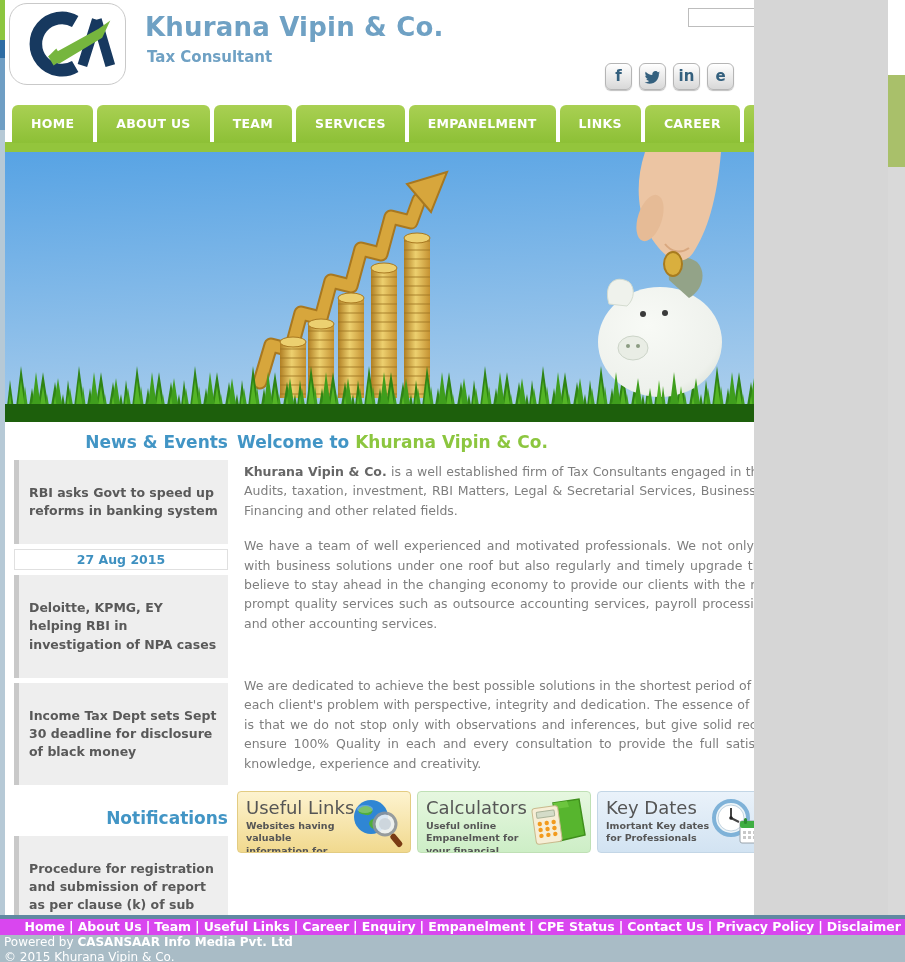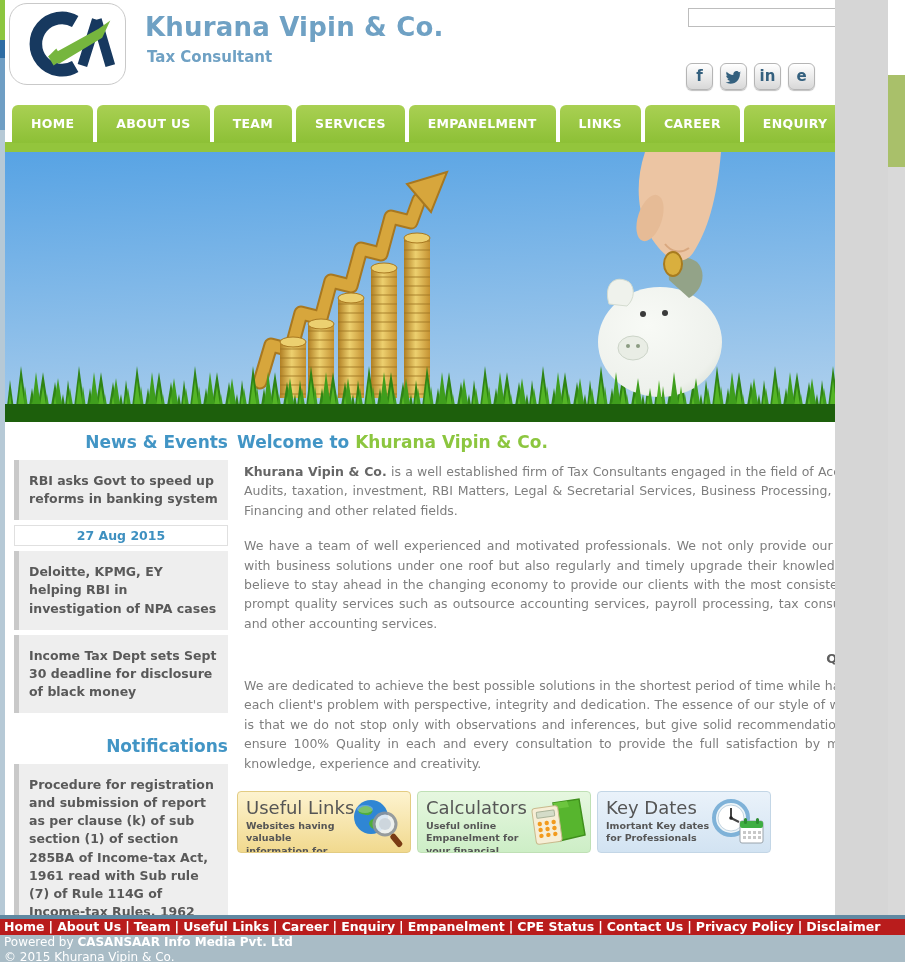--- a/index.html
+++ b/index.html
@@ -9,21 +9,21 @@
 
   
   .edge-left { position:absolute; left:0; top:0; width:5px; height:915px; background:#b6c9d6; z-index:5; }
   .edge-left .seg1 { position:absolute; top:0; left:0; width:5px; height:40px; background:#8cc63f; }
   .edge-left .seg2 { position:absolute; top:40px; left:0; width:5px; height:18px; background:#2e6da4; }
   .edge-left .seg3 { position:absolute; top:58px; left:0; width:5px; height:72px; background:#6f9ec4; }
   .edge-right { position:absolute; right:0; top:0; width:17px; height:915px; background:#d9d9d9; z-index:5; }
   .edge-right .segA { position:absolute; top:0; right:0; width:17px; height:75px; background:#ffffff; }
   .edge-right .segB { position:absolute; top:75px; right:0; width:17px; height:92px; background:#a9c06a; }
 
-  .site { position:absolute; left:5px; top:0; width:830px; height:915px; background:#ffffff; overflow:hidden; }
+  .site { position:absolute; left:5px; top:0; width:749px; height:915px; background:#ffffff; overflow:hidden; }
 
   
   .header { position:relative; height:102px; background:#fff; }
   .logo-box { position:absolute; left:4px; top:3px; width:117px; height:82px; background:#fff;
               border:1px solid #c9c9c9; border-radius:18px; display:flex; align-items:center; justify-content:center; }
   .site-name { position:absolute; left:140px; top:12px; font-size:26px; font-weight:bold; color:#6fa1c4; letter-spacing:0.2px; }
   .tagline  { position:absolute; left:142px; top:48px; font-size:15px; font-weight:bold; color:#6fa1c4; }
   .search-wrap { position:absolute; left:683px; top:8px; display:flex; }
   .search-input { width:153px; height:19px; border:1px solid #bdbdbd; background:#fff; padding:0 4px; font-size:12px; color:#444; outline:none; }
   .search-btn { height:21px; margin-left:2px; padding:0 8px; background:#e2e2e2; border:1px solid #d0d0d0; color:#6e6e6e; font-size:12.5px; cursor:pointer; }
@@ -46,21 +46,21 @@
   .hero { position:relative; width:883px; height:270px; overflow:hidden; }
   .hero svg { display:block; }
 
   
   .content { position:relative; }
   .sidebar { position:absolute; left:9px; top:6px; width:214px; }
   .side-title { font-size:17px; font-weight:bold; color:#4295c5; margin:4px 0 8px 0;text-align:right; }
   .date-row { background:#fff; border:1px solid #e0e0e0; font-size:12.5px; font-weight:bold; color:#3e90c0;
               padding:2px 5px; margin:5px 0; }
   .date-row.center { text-align:center; }
-  .news-item { background:#eeeeee; border-left:5px solid #c9c9c9; padding:12px 10px; margin:5px 0;
+  .news-item { background:#eeeeee; border-left:5px solid #c9c9c9; padding:24px 10px; margin:5px 0;
                font-size:12.5px; font-weight:bold; color:#595959; line-height:1.45; cursor:pointer; }
   .notif-gap { height:14px; }
 
   .main-col { position:absolute; left:232px; top:6px; width:642px; }
   .welcome { font-size:17px; font-weight:bold; color:#4295c5; margin:4px 0 10px 0; }
   .welcome .hl { color:#8cc63f; }
   .para { font-size:12.5px; color:#7e7e7e; text-align:justify; line-height:1.55; margin:10px 0 16px 7px; }
   .para .lead { font-weight:bold; color:#666666; }
   .quality-h { font-size:13px; font-weight:bold; color:#5f5f5f; margin:18px 0 8px 0;text-align:right; }
 
@@ -68,21 +68,21 @@
   .promo { position:relative; width:174px; height:62px; border-radius:4px; padding:5px 8px; cursor:pointer; overflow:hidden; }
   .promo-1 { background:linear-gradient(#fdf3cf,#f1d98e); border:1px solid #e3cc82; }
   .promo-2 { background:linear-gradient(#e6f7e0,#cdeec6); border:1px solid #bfe0b5; }
   .promo-3 { background:linear-gradient(#eaf2fa,#d2e3f2); border:1px solid #c3d6e6; }
   .promo-title { font-size:18px; color:#555; }
   .promo-sub { font-size:9.5px; font-weight:bold; color:#555; line-height:1.3; width:108px; margin-top:2px; }
   .promo-icon { position:absolute; right:3px; top:5px; }
 
   
   .footer { position:absolute; left:0; bottom:0; width:905px; height:47px; background:#a9bcc6; border-top:4px solid #6089a2; z-index:9; }
-  .footer-links { background:#b91c1c; padding:0 4px; font-size:12.5px; font-weight:bold; color:#fff; line-height:16px; }
+  .footer-links { background:#d946ef; padding:0 4px; font-size:12.5px; font-weight:bold; color:#fff; line-height:16px;text-align:right; }
   .footer-links a { color:#fff; text-decoration:none; cursor:pointer; }
   .fsep { margin:0 4px; color:#fff; }
   .footer-meta { padding:0 4px; color:#fff; font-size:12px; line-height:1.22; }
   .footer-meta .strong { font-weight:bold; }
 </style>
 </head>
 <body>
 
 <div class="page">
   <div class="edge-left">

